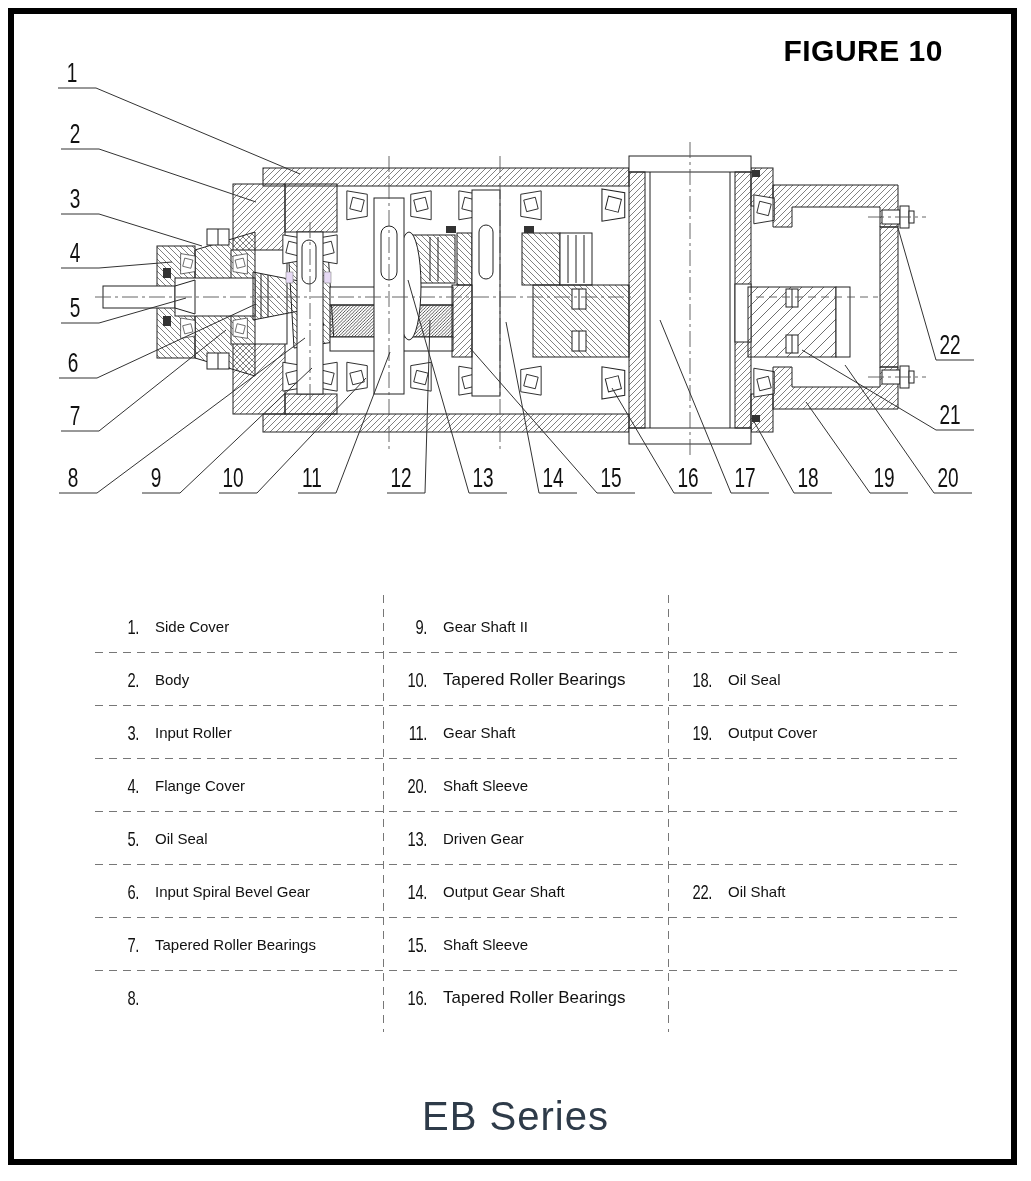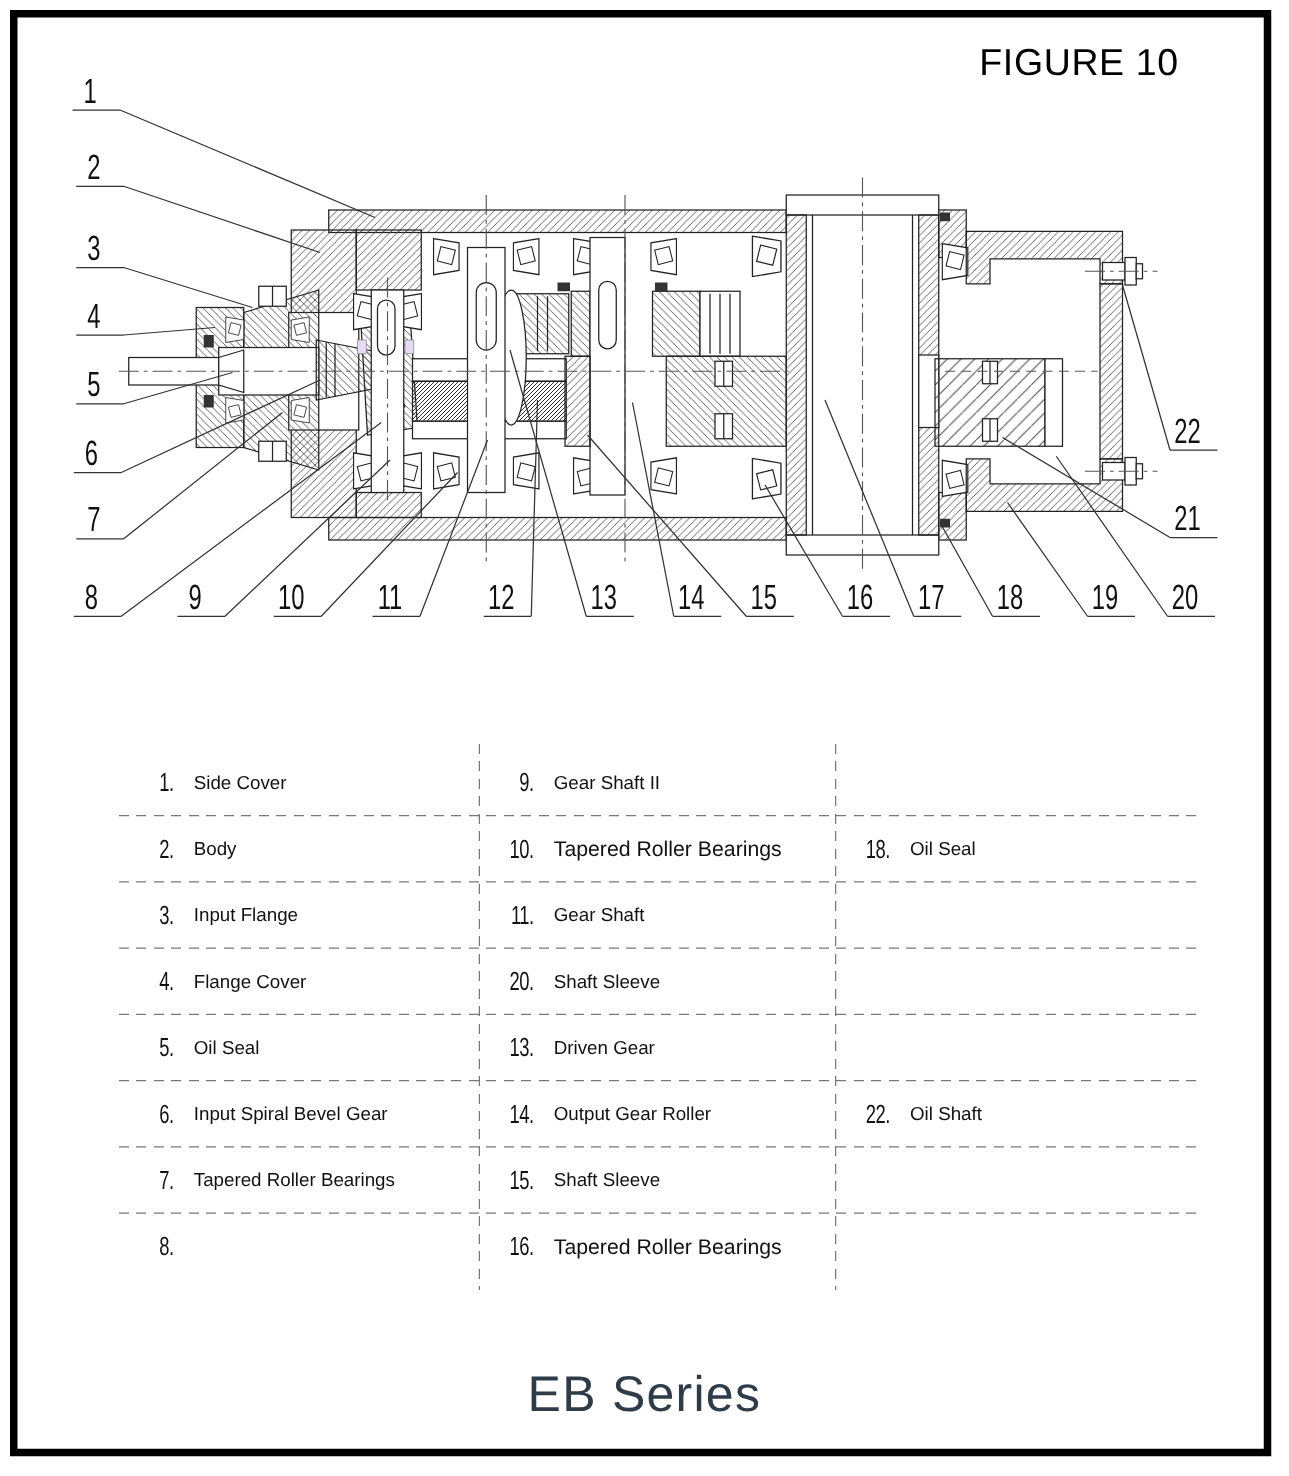--- a/index.html
+++ b/index.html
@@ -1,18 +1,18 @@
 <!DOCTYPE html>
 <html><head>
 <meta charset="utf-8">
 <style>
   html,body{margin:0;padding:0;background:#fff;}
   body{width:1031px;height:1181px;position:relative;font-family:"Liberation Sans",sans-serif;color:#111;}
   .frame{position:absolute;left:8px;top:8px;width:1009px;height:1157px;border:6px solid #000;background:#fff;box-sizing:border-box;}
-  .figure-title{position:absolute;top:34px;right:88px;font-size:30px;font-weight:normal;letter-spacing:.5px;color:#000;}
+  .figure-title{position:absolute;top:34px;right:88px;font-size:30px;font-weight:bold;letter-spacing:.5px;color:#000;}
   .diagram{position:absolute;left:0;top:0;width:1031px;height:560px;}
   .draw{stroke:#222;stroke-width:1;fill:none;}
   .cl{stroke:#555;stroke-width:.9;stroke-dasharray:16 4 3 4;}
   .hid{stroke:#555;stroke-width:.9;stroke-dasharray:8 5;}
   .leader{stroke:#333;stroke-width:1;fill:none;}
   .co-num{font-family:"Liberation Sans",sans-serif;font-size:28px;fill:#111;}
   
   .plist{position:absolute;left:95px;top:600px;width:862px;}
   .plist-row{display:flex;height:53px;align-items:center;}
   .plist-row.sep{background-image:repeating-linear-gradient(to right,#777 0 8px,transparent 8px 14px);background-size:100% 1px;background-position:0 100%;background-repeat:no-repeat;}
@@ -285,25 +285,29 @@
         <span class="plabel small">Tapered Roller Bearings</span>
       </div>
       <div class="plist-cell c2">
         <span class="pnum">18.</span>
         <span class="plabel">Oil Seal</span>
       </div>
     </div>
     <div class="plist-row sep">
       <div class="plist-cell c0">
         <span class="pnum">3.</span>
-        <span class="plabel">Input Flange</span>
+        <span class="plabel">Input Roller</span>
       </div>
       <div class="plist-cell c1">
         <span class="pnum">11.</span>
         <span class="plabel">Gear Shaft</span>
+      </div>
+      <div class="plist-cell c2">
+        <span class="pnum">19.</span>
+        <span class="plabel">Output Cover</span>
       </div>
     </div>
     <div class="plist-row sep">
       <div class="plist-cell c0">
         <span class="pnum">4.</span>
         <span class="plabel">Flange Cover</span>
       </div>
       <div class="plist-cell c2">
         <span class="pnum">20.</span>
         <span class="plabel">Shaft Sleeve</span>
@@ -319,21 +323,21 @@
         <span class="plabel">Driven Gear</span>
       </div>
     </div>
     <div class="plist-row sep">
       <div class="plist-cell c0">
         <span class="pnum">6.</span>
         <span class="plabel">Input Spiral Bevel Gear</span>
       </div>
       <div class="plist-cell c1">
         <span class="pnum">14.</span>
-        <span class="plabel">Output Gear Roller</span>
+        <span class="plabel">Output Gear Shaft</span>
       </div>
       <div class="plist-cell c2">
         <span class="pnum">22.</span>
         <span class="plabel">Oil Shaft</span>
       </div>
     </div>
     <div class="plist-row sep">
       <div class="plist-cell c0">
         <span class="pnum">7.</span>
         <span class="plabel">Tapered Roller Bearings</span>

